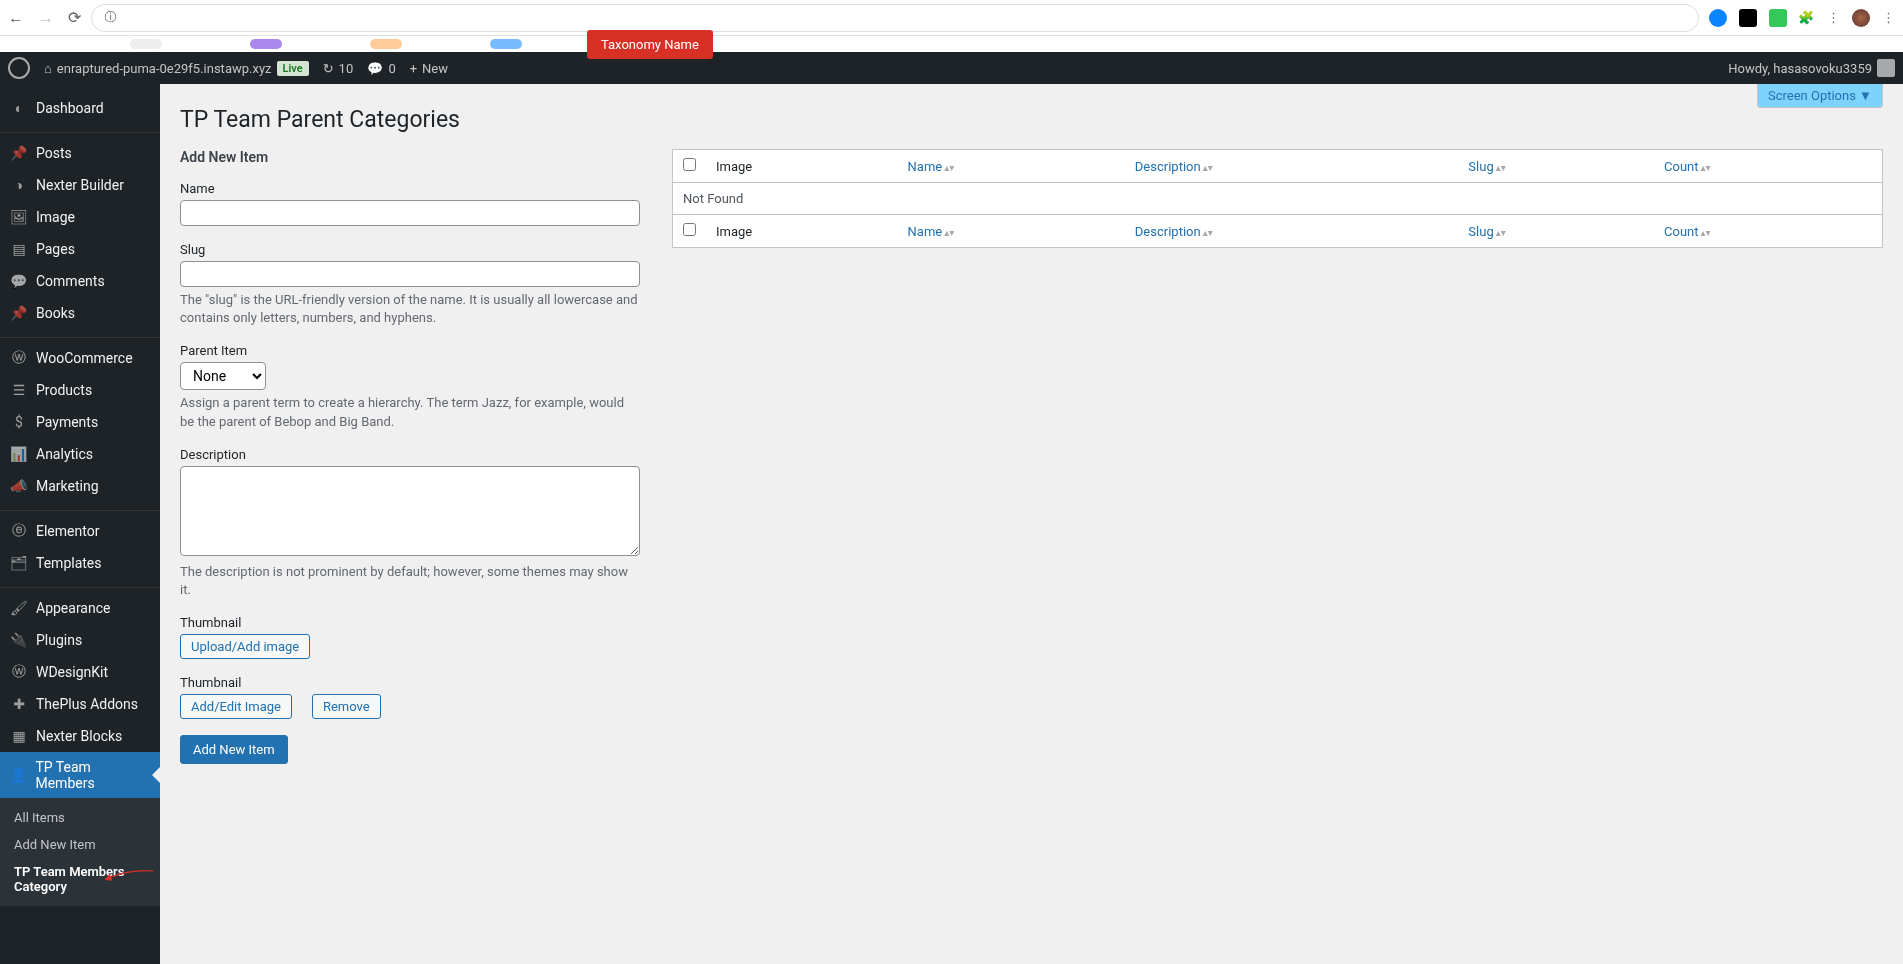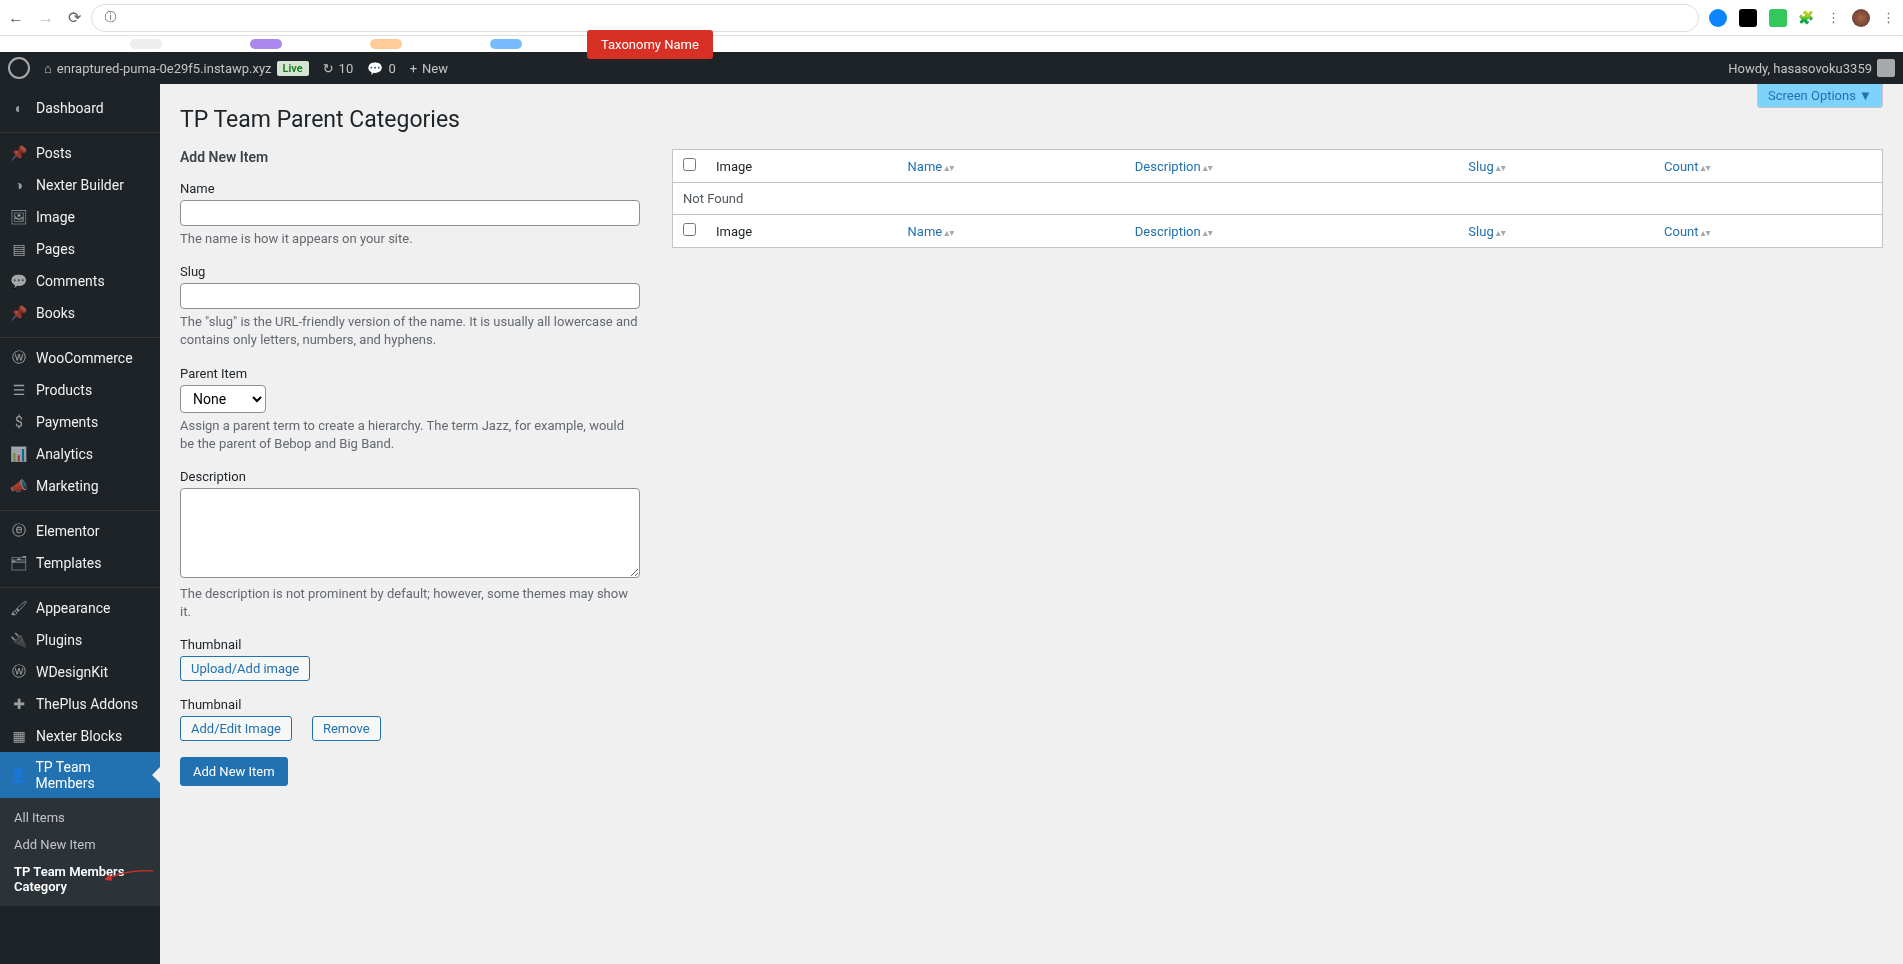--- a/index.html
+++ b/index.html
@@ -240,21 +240,20 @@
     <div class="screen-options">Screen Options ▼</div>
     <h1 class="page-title">TP Team Parent Categories</h1>
 
     <div class="two-col">
       <div class="form-wrap">
         <h2 class="section">Add New Item</h2>
 
         <div class="form-field">
           <label>Name</label>
           <input type="text" style="">
-          <p class="help">The name is how it appears on your site.</p>
         </div>
 
         <div class="form-field">
           <label>Slug</label>
           <input type="text" style="">
           <p class="help">The "slug" is the URL-friendly version of the name. It is usually all lowercase and contains only letters, numbers, and hyphens.</p>
         </div>
 
         <div class="form-field">
           <label>Parent Item</label>

